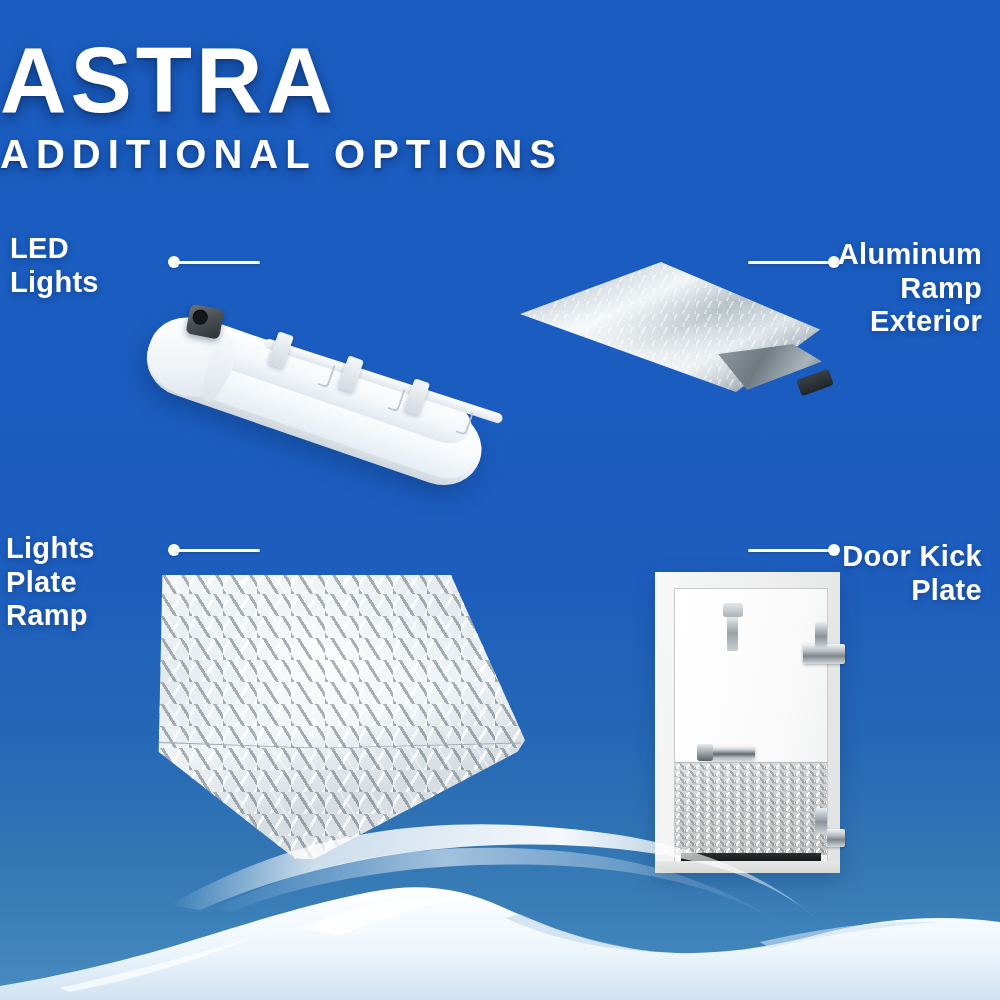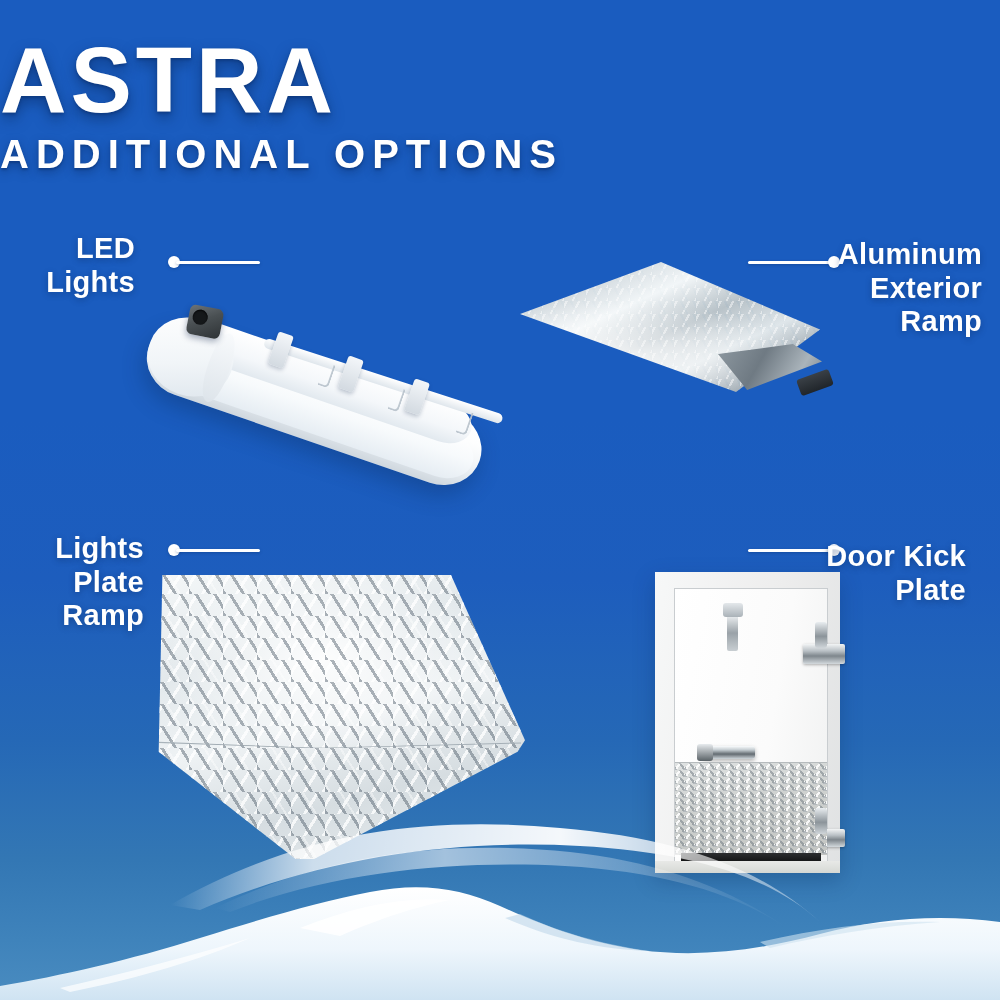--- a/index.html
+++ b/index.html
@@ -34,21 +34,21 @@
     text-shadow:0 4px 10px rgba(8,40,95,.5), 0 2px 2px rgba(8,40,95,.4);
   }
 
   
   .label{
     position:absolute;color:#fff;font-weight:bold;font-size:29px;
     line-height:1.16;letter-spacing:.3px;
     text-shadow:0 2px 6px rgba(10,45,100,.45);
   }
   .label.right-al{text-align:right;}
-  .label.left-al{text-align:right;}
+  .label.left-al{text-align:left;}
 
   .connector{position:absolute;height:12px;}
   .connector .bar{
     position:absolute;top:5px;height:3px;background:#fff;border-radius:2px;
     box-shadow:0 1px 3px rgba(10,45,100,.35);
   }
   .connector .dot{
     position:absolute;top:0;width:12px;height:12px;border-radius:50%;
     background:#fff;box-shadow:0 1px 3px rgba(10,45,100,.35);
   }
@@ -267,22 +267,22 @@
       <div class="led-gland"></div>
     </div>
   </div>
 
   <div class="connector" style="left:748px;top:256px;width:92px;">
     <span class="bar" style="left:0;width:84px;"></span>
     <span class="dot" style="left:80px;"></span>
   </div>
   <div class="label right-al" style="right:18px;top:238px;width:220px;">
     <div>Aluminum</div>
+    <div>Ramp</div>
     <div>Exterior</div>
-    <div>Ramp</div>
   </div>
 
   <div class="ramp-wrap">
     <div class="ramp-top">
       <div class="tread"></div>
     </div>
     <div class="ramp-edge"></div>
     <div class="ramp-tab"></div>
   </div>
 
@@ -299,21 +299,21 @@
   <div class="floor-wrap">
     <div class="floor-plate"></div>
     <div class="floor-tread"></div>
     <div class="floor-thick"></div>
   </div>
 
   <div class="connector" style="left:748px;top:544px;width:92px;">
     <span class="bar" style="left:0;width:84px;"></span>
     <span class="dot" style="left:80px;"></span>
   </div>
-  <div class="label right-al" style="right:34px;top:540px;width:220px;">
+  <div class="label right-al" style="right:18px;top:540px;width:220px;">
     <div>Door Kick</div>
     <div>Plate</div>
   </div>
 
   <div class="door-wrap">
     <div class="door-frame"></div>
     <div class="door-panel">
       <div class="safety"></div>
       <div class="handle"></div>
       <div class="hinge top"></div>

